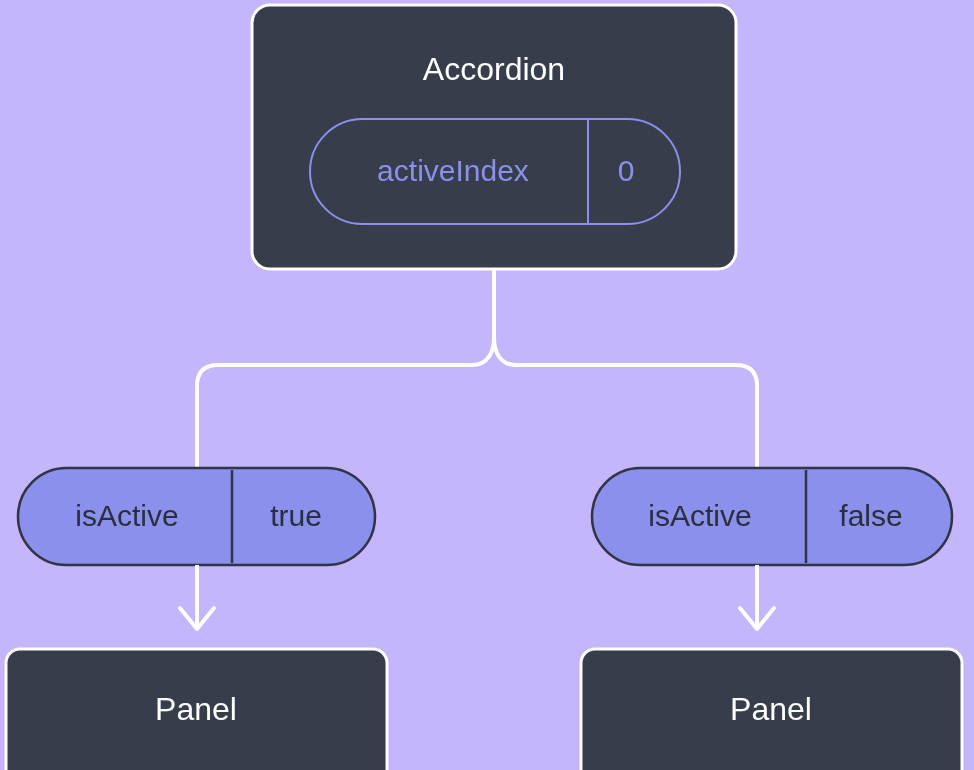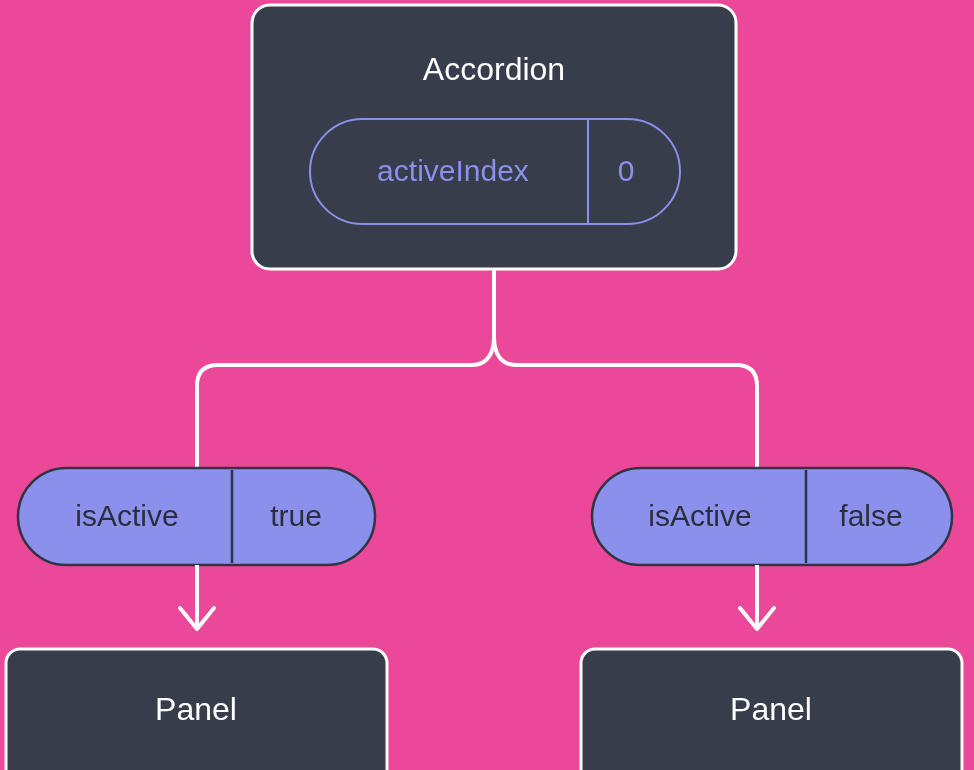--- a/index.html
+++ b/index.html
@@ -9,21 +9,21 @@
     background: #4c6a71;
   }
   body {
     font-family: "Liberation Sans", sans-serif;
   }
   #diagram-root {
     position: relative;
     width: 974px;
     height: 770px;
     overflow: hidden;
-    background: #ec4899;
+    background: #c4b5fd;
   }
   svg.diagram-canvas {
     position: absolute;
     top: 0;
     left: 0;
     width: 974px;
     height: 770px;
     display: block;
   }
   .node-box-fill {

